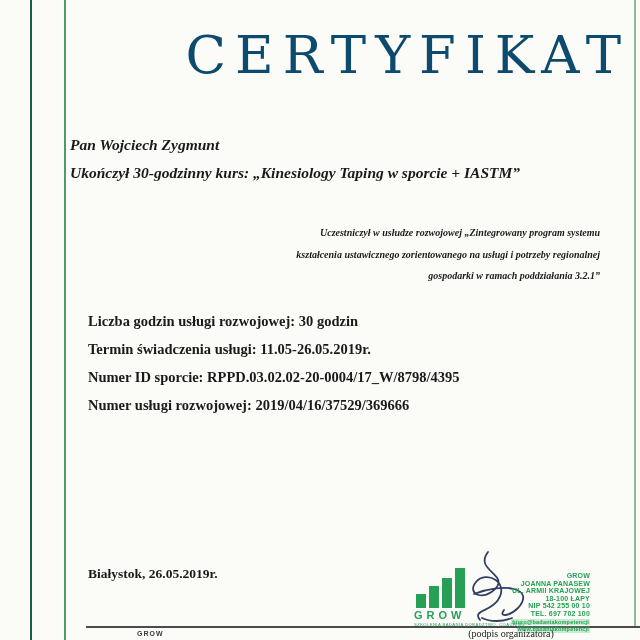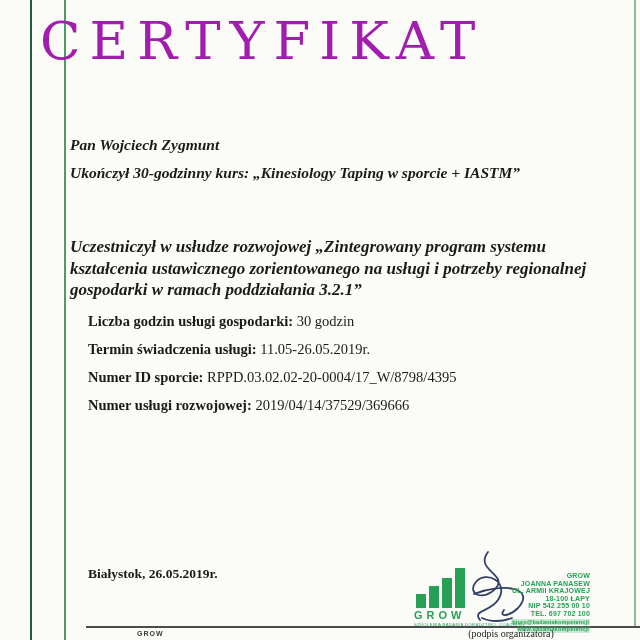--- a/index.html
+++ b/index.html
@@ -15,38 +15,38 @@
     background:#fbfbf8;color:var(--text);
     font-family:"Liberation Serif", serif;
   }
   
   .b-left-outer{position:absolute;left:30px;top:0;width:2px;height:640px;background:var(--border-dark);}
   .b-left-inner{position:absolute;left:64px;top:0;width:2px;height:640px;background:var(--border-green);opacity:.85;}
   .b-right{position:absolute;left:634px;top:0;width:2px;height:627px;background:var(--border-green);opacity:.55;}
   .b-bottom{position:absolute;left:86px;top:626px;width:554px;height:2px;background:#4b4b4b;}
 
   .title{
-    position:absolute;top:10px;left:40px;right:10px;text-align:left;
+    position:absolute;top:24px;left:40px;right:10px;text-align:right;
     font-family:"DejaVu Serif", serif;font-size:53px;letter-spacing:9px;
-    color:#a21caf;white-space:nowrap;
+    color:#0c4a6e;white-space:nowrap;
   }
   .center-line{
     position:absolute;left:70px;right:40px;text-align:left;
     font-style:italic;font-weight:bold;font-size:15.5px;
   }
   .recipient{top:136px;}
   .course{top:164px;}
   .program{
-    position:absolute;top:236px;left:70px;right:40px;text-align:left;
-    font-style:italic;font-weight:bold;font-size:17px;line-height:21.5px;
+    position:absolute;top:222px;left:70px;right:40px;text-align:right;
+    font-style:italic;font-weight:bold;font-size:10px;line-height:21.5px;
   }
   .details{position:absolute;left:88px;top:314px;font-size:14.5px;}
   .detail-row{margin-bottom:13px;line-height:15px;}
   .detail-label{font-weight:bold;}
-  .detail-value{font-weight:normal;}
+  .detail-value{font-weight:bold;}
   .place-date{position:absolute;left:88px;top:566px;font-size:13.5px;font-weight:bold;}
 
   .stamp-svg{position:absolute;left:390px;top:548px;width:210px;height:80px;}
   .contact{
     position:absolute;left:498px;top:572px;width:92px;text-align:right;
     color:var(--stamp-green);font-family:"Liberation Sans", sans-serif;
     font-weight:bold;font-size:7px;line-height:7.6px;letter-spacing:.2px;
   }
   .contact-tiny span{
     font-size:5.5px;line-height:6.5px;display:inline-block;
@@ -74,30 +74,30 @@
   <div class="center-line course">Ukończył 30-godzinny kurs: „Kinesiology Taping w sporcie + IASTM”</div>
 
   <div class="program">
     <div>Uczestniczył w usłudze rozwojowej „Zintegrowany program systemu</div>
     <div>kształcenia ustawicznego zorientowanego na usługi i potrzeby regionalnej</div>
     <div>gospodarki w ramach poddziałania 3.2.1”</div>
   </div>
 
   <div class="details">
     <div class="detail-row">
-      <span class="detail-label">Liczba godzin usługi gospodarki:</span><span class="detail-value"> 30 godzin</span>
+      <span class="detail-label">Liczba godzin usługi rozwojowej:</span><span class="detail-value"> 30 godzin</span>
     </div>
     <div class="detail-row">
       <span class="detail-label">Termin świadczenia usługi:</span><span class="detail-value"> 11.05-26.05.2019r.</span>
     </div>
     <div class="detail-row">
       <span class="detail-label">Numer ID sporcie:</span><span class="detail-value"> RPPD.03.02.02-20-0004/17_W/8798/4395</span>
     </div>
     <div class="detail-row">
-      <span class="detail-label">Numer usługi rozwojowej:</span><span class="detail-value"> 2019/04/14/37529/369666</span>
+      <span class="detail-label">Numer usługi rozwojowej:</span><span class="detail-value"> 2019/04/16/37529/369666</span>
     </div>
   </div>
 
   <div class="place-date">Białystok, 26.05.2019r.</div>
 
   <svg class="stamp-svg" viewBox="0 0 210 80">
     <g fill="#25a054">
       <rect x="26" y="46" width="10" height="14"></rect>
       <rect x="39" y="38" width="10" height="22"></rect>
       <rect x="52" y="30" width="10" height="30"></rect>

